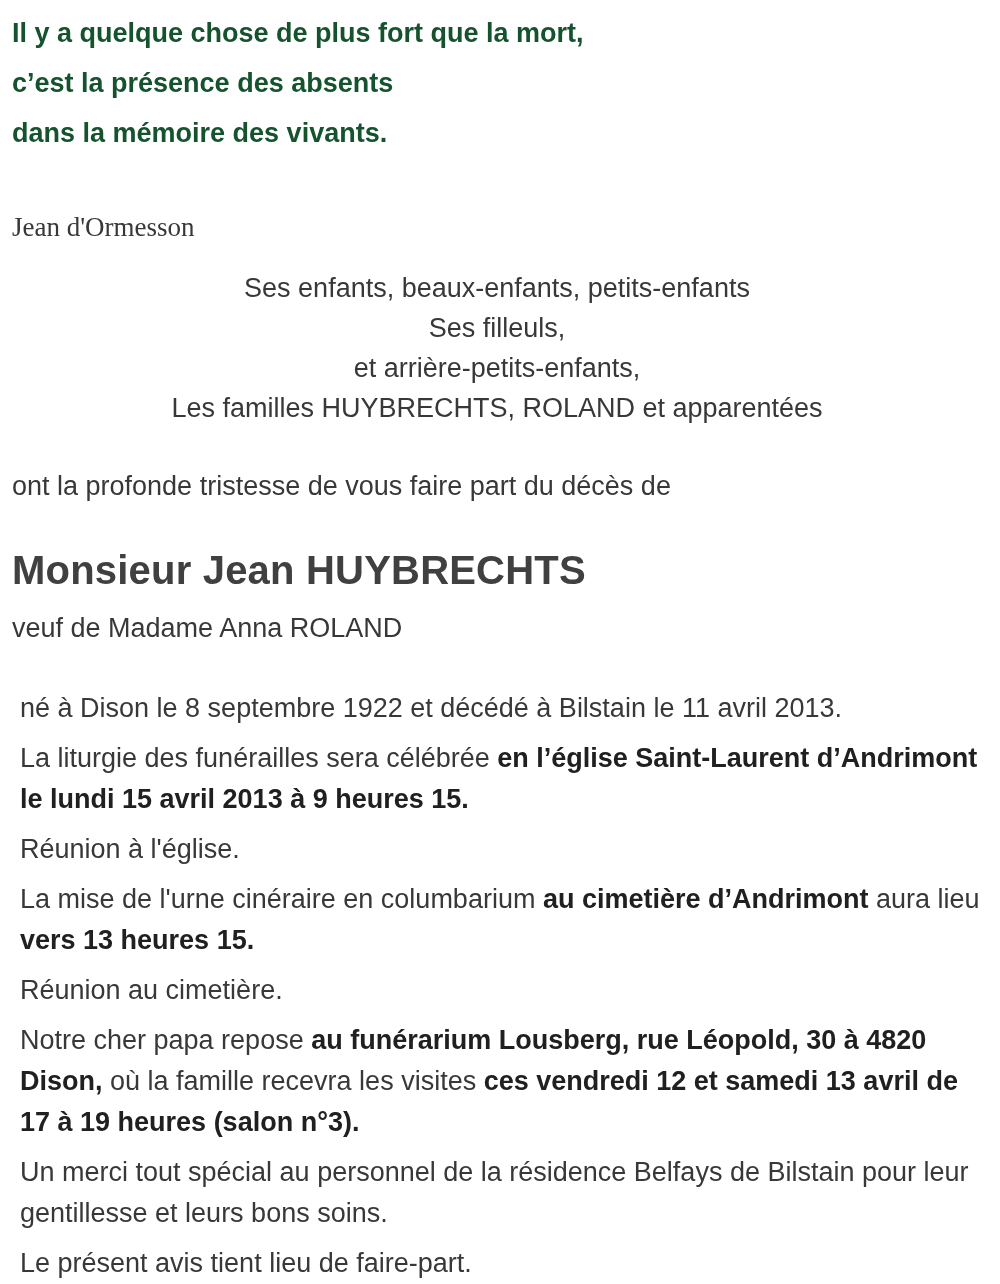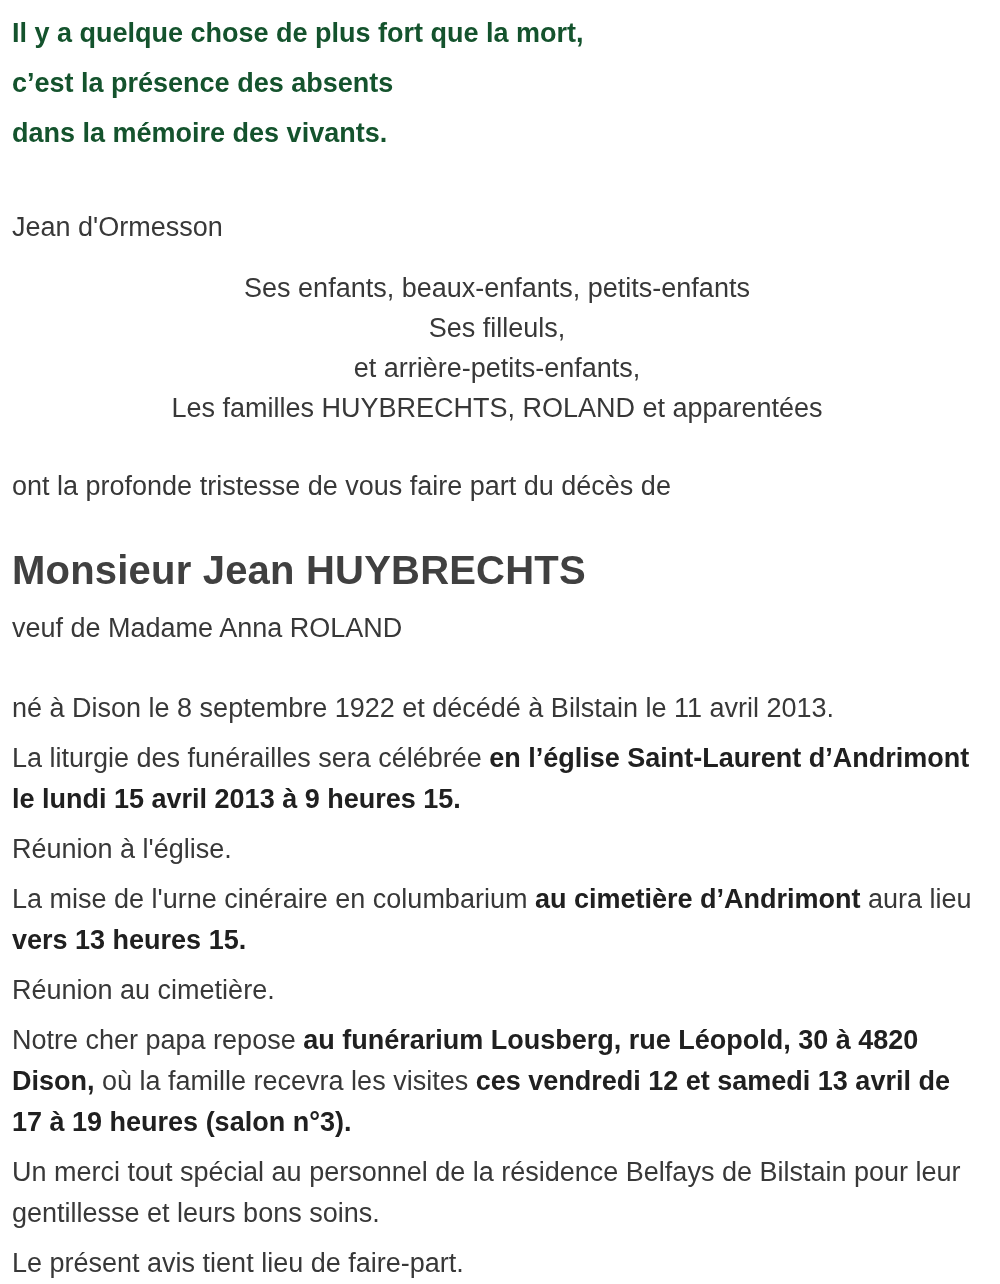--- a/index.html
+++ b/index.html
@@ -23,20 +23,21 @@
     margin: 0;
     font-weight: 700;
     font-size: 27px;
     line-height: 50px;
     color: #14532d;
   }
   .author {
     margin: 52px 0 0 0;
     font-size: 27px;
     line-height: 34px;
+    font-family: Liberation Serif, serif;
   }
   .family {
     margin: 24px 0 0 0;
     text-align: center;
   }
   .family p {
     margin: 0;
     font-size: 27px;
     line-height: 40px;
   }
@@ -55,21 +56,21 @@
   }
   .widower {
     margin: 14px 0 0 0;
     font-size: 27px;
     line-height: 40px;
   }
   .paras {
     margin-top: 40px;
   }
   .paras p {
-    margin: 0 0 9px 0;
+    margin: 0 0 9px 8px;
     font-size: 27px;
     line-height: 41px;
   }
   .paras strong {
     font-weight: 700;
     color: #202020;
   }
 </style>
 </head>
 <body>

